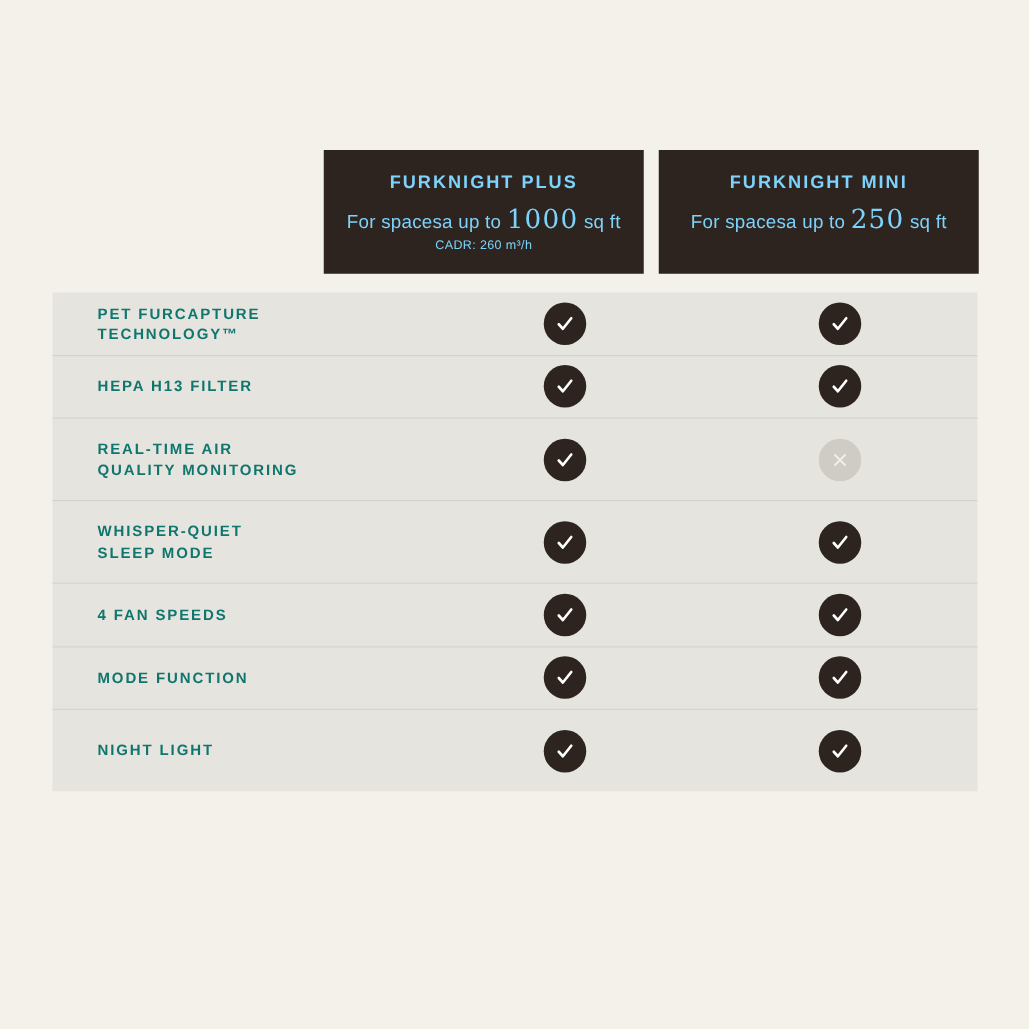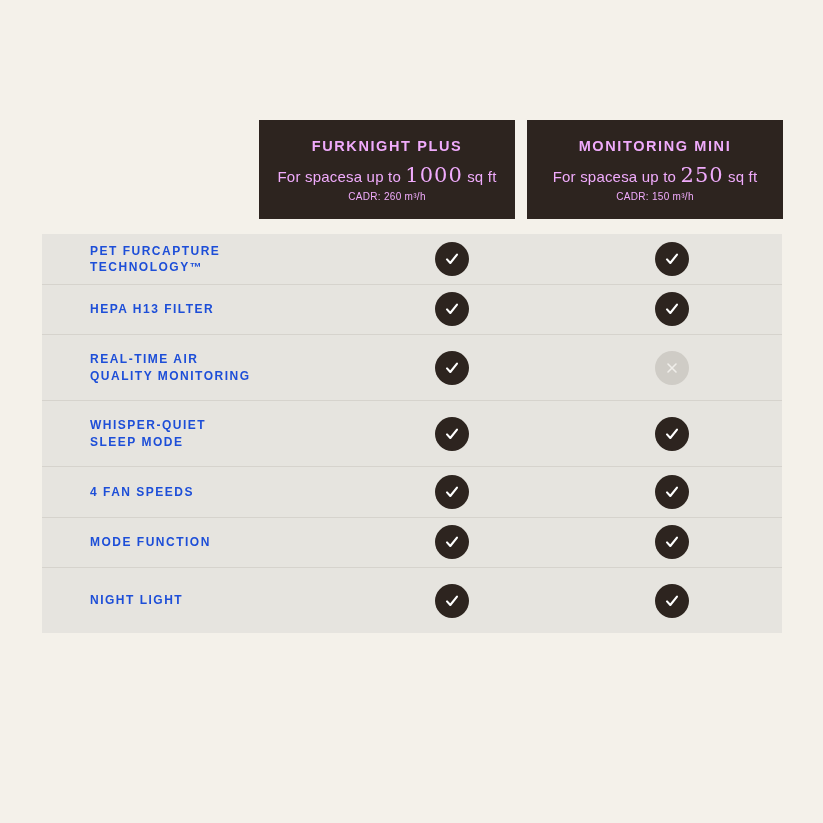--- a/index.html
+++ b/index.html
@@ -25,21 +25,21 @@
     position: absolute;
     top: 120px;
     left: 259px;
     display: flex;
     gap: 12px;
   }
   .product-card {
     width: 256px;
     height: 99px;
     background: #2d241f;
-    color: #f0abfc;
+    color: #7dd3fc;
     box-sizing: border-box;
     padding: 18px 14px 0 14px;
     text-align: center;
   }
   .product-card .title {
     font-size: 14.5px;
     font-weight: bold;
     letter-spacing: 1.6px;
     margin-bottom: 9px;
   }
@@ -76,25 +76,25 @@
   }
   .row.tall {
     height: 65px;
   }
   .row:last-child {
     border-bottom: none;
   }
   .row .label {
     width: 300px;
     box-sizing: border-box;
-    padding-left: 48px;
+    padding-left: 36px;
     font-size: 12px;
     font-weight: bold;
     letter-spacing: 1.5px;
-    color: #1d4ed8;
+    color: #0f766e;
     line-height: 1.35;
   }
   .row .cell {
     width: 220px;
     display: flex;
     justify-content: center;
     align-items: center;
   }
 
   .mark {
@@ -122,23 +122,22 @@
 
   <div class="header-row">
 
     <div class="product-card">
       <div class="title">FURKNIGHT PLUS</div>
       <div class="coverage"><span>For spacesa up to </span><span class="big">1000</span><span> sq ft</span></div>
       <div class="cadr">CADR: 260 m³/h</div>
     </div>
 
     <div class="product-card">
-      <div class="title">MONITORING MINI</div>
+      <div class="title">FURKNIGHT MINI</div>
       <div class="coverage"><span>For spacesa up to </span><span class="big">250</span><span> sq ft</span></div>
-      <div class="cadr">CADR: 150 m³/h</div>
     </div>
 
   </div>
 
   <div class="table">
 
     <div class="row">
       <div class="label">PET FURCAPTURE<br>TECHNOLOGY™</div>
       <div class="cell">
         <span class="mark yes">

